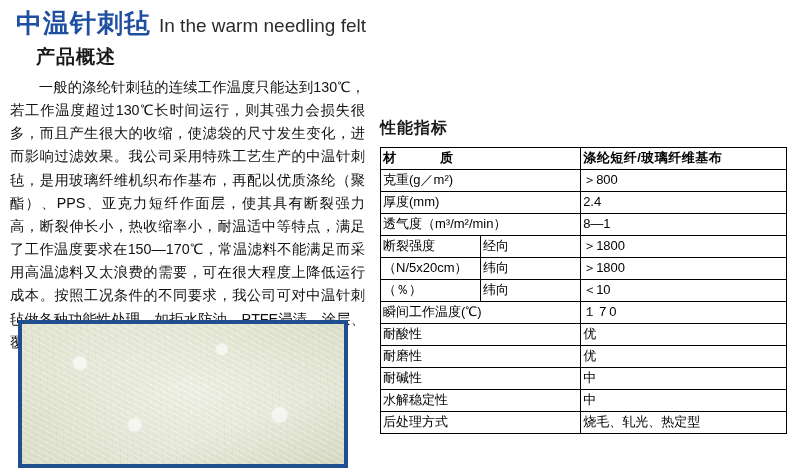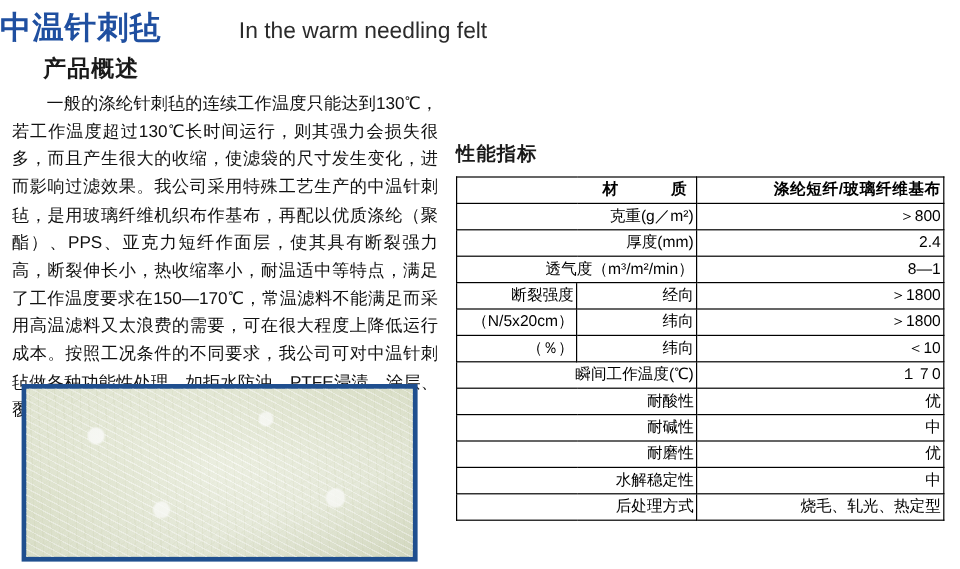--- a/index.html
+++ b/index.html
@@ -17,39 +17,38 @@
   }
   .page {
     position: relative;
     width: 800px;
     height: 474px;
   }
 
   
   .header {
     position: absolute;
-    left: 0;
+    left: 16px;
     top: 6px;
     width: 784px;
     display: flex;
     align-items: baseline;
-    gap: 24px;
+    gap: 8px;
   }
   .title-cn {
     font-size: 26px;
     font-weight: bold;
     color: #1f4fa0;
     letter-spacing: 1px;
     white-space: nowrap;
   }
   .title-en {
     font-size: 19px;
     color: #2b2b2b;
     white-space: nowrap;
-    margin-left: 40px;
   }
 
   
   .left-col {
     position: absolute;
     left: 10px;
     top: 44px;
     width: 355px;
   }
   .section-heading {
@@ -121,21 +120,21 @@
   table.spec {
     border-collapse: collapse;
     width: 407px;
     font-size: 13px;
     table-layout: fixed;
   }
   table.spec td {
     border: 1px solid #000000;
     height: 21px;
     padding: 0 2px;
-    text-align: right;
+    text-align: left;
     vertical-align: middle;
     line-height: 1.1;
     color: #000;
   }
   td.label {
     width: 170px;
   }
   td.sub {
     width: 62px;
   }
@@ -209,28 +208,28 @@
 
         <tr>
           <td class="label" colspan="2">瞬间工作温度(℃)</td>
           <td class="val">１７0</td>
         </tr>
         <tr>
           <td class="label" colspan="2">耐酸性</td>
           <td class="val">优</td>
         </tr>
         <tr>
+          <td class="label" colspan="2">耐磨性</td>
+          <td class="val">优</td>
+        </tr>
+        <tr>
           <td class="label" colspan="2">耐碱性</td>
           <td class="val">中</td>
         </tr>
         <tr>
-          <td class="label" colspan="2">耐磨性</td>
-          <td class="val">优</td>
-        </tr>
-        <tr>
           <td class="label" colspan="2">水解稳定性</td>
           <td class="val">中</td>
         </tr>
         <tr>
           <td class="label" colspan="2">后处理方式</td>
           <td class="val">烧毛、轧光、热定型</td>
         </tr>
       </tbody>
     </table>
   </div>

